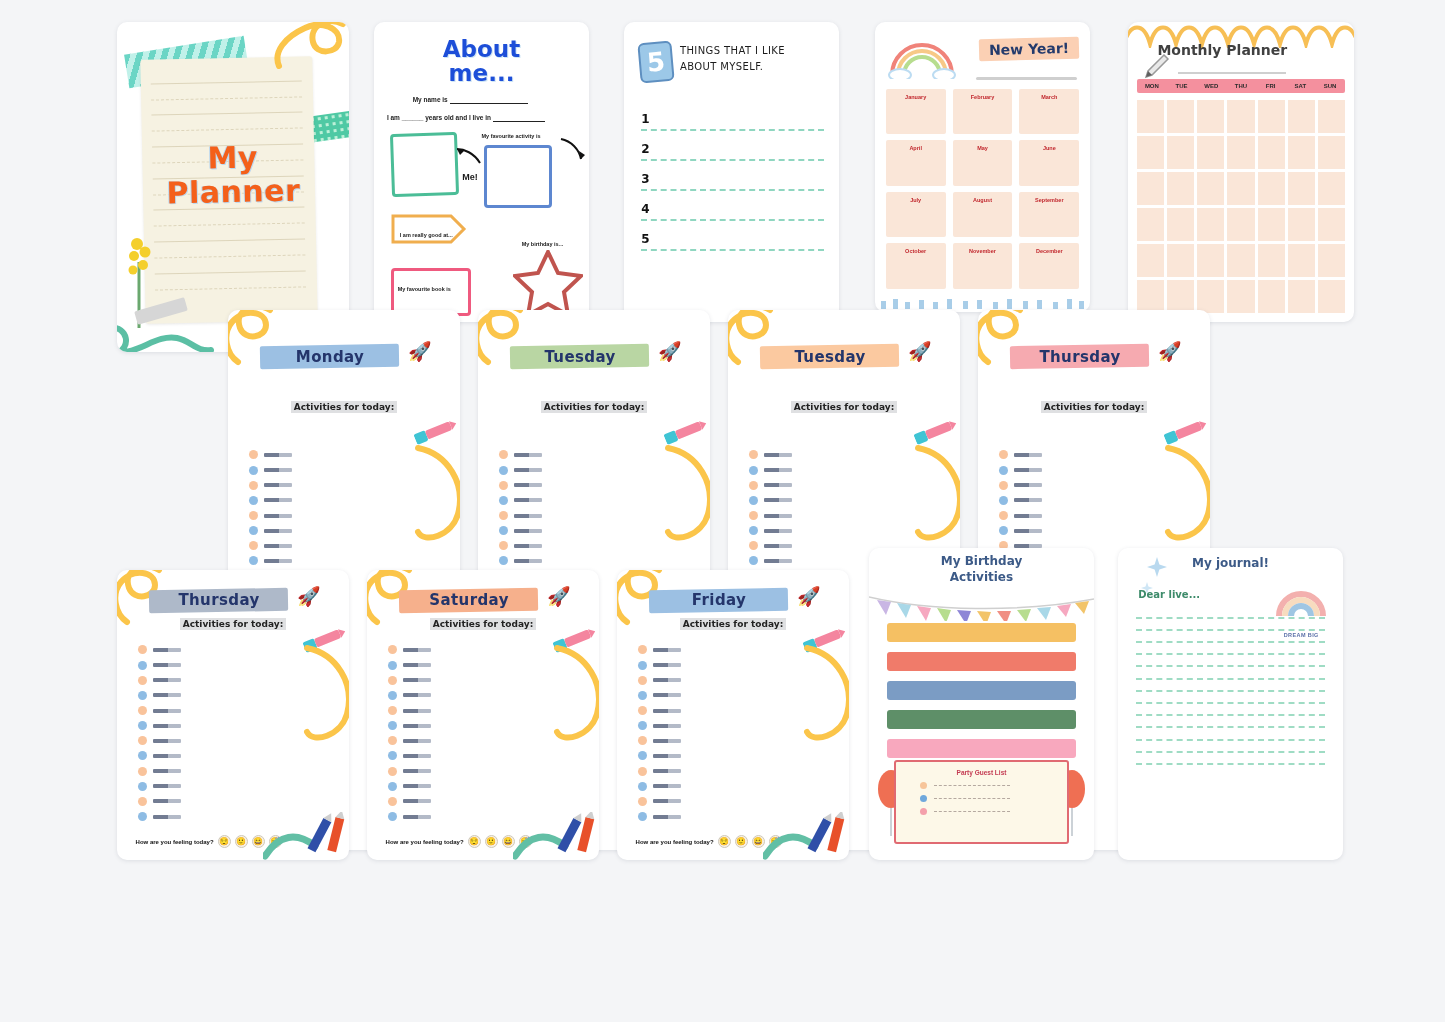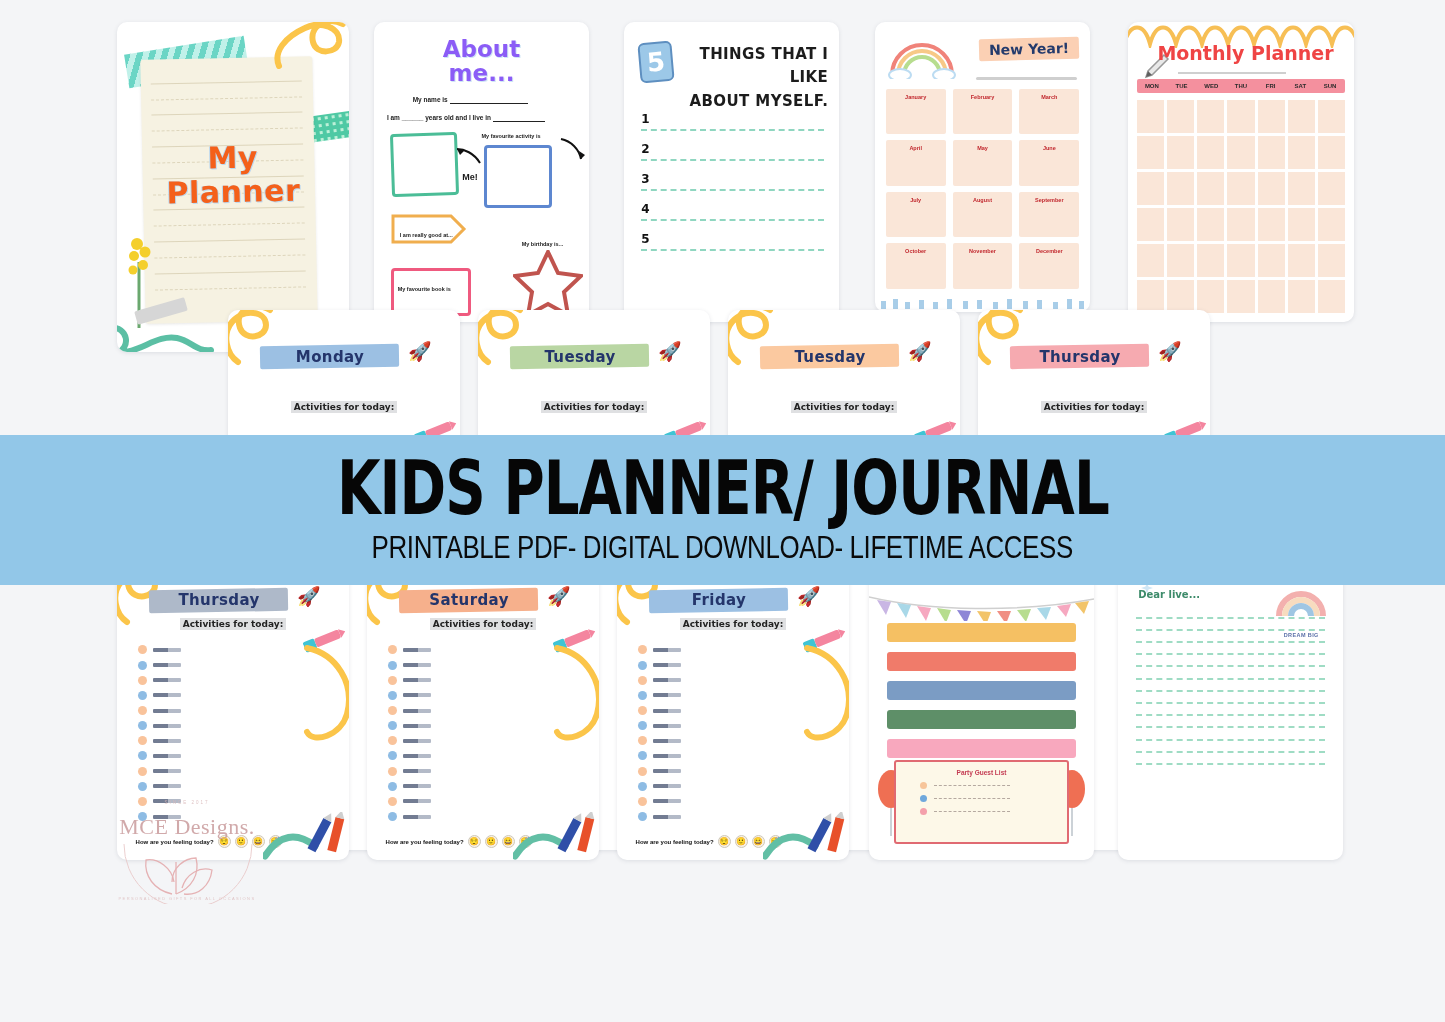--- a/index.html
+++ b/index.html
@@ -55,21 +55,21 @@
     position:absolute; right:-2%; top:28%; width:22%; height:26px;
     background:#4fc9a4;
     background-image:radial-gradient(#bdf0d8 1.6px, transparent 1.7px);
     background-size:7px 7px;
     transform:rotate(-8deg);
   }
 
   
   .am-title {
     position:absolute; left:0; right:0; top:5%;
-    text-align:center; color:#8b5cf6;
+    text-align:center; color:#1d4ed8;
     font-family:"DejaVu Sans", sans-serif; font-weight:bold;
     font-size:23px; line-height:1.05;
     text-shadow:1px 1px 0 #cfe6f5;
   }
   .am-line { position:absolute; font-size:6.5px; font-weight:bold; color:#1b1b1b; white-space:nowrap;}
   .am-ul { display:inline-block; border-bottom:1px solid #222; }
   .am-box { position:absolute; border:3px solid; border-radius:4px; }
   .am-label { position:absolute; font-size:5.5px; font-weight:bold; color:#1b1b1b; }
 
   
@@ -77,22 +77,22 @@
     position:absolute; left:7%; top:6.5%;
     width:34px; height:40px; border-radius:6px;
     background:#9cc8e8; border:2px solid #5e8fc0;
     color:#ffffff; font-weight:bold; font-size:26px;
     display:flex; align-items:center; justify-content:center;
     font-family:"DejaVu Sans", sans-serif;
     transform:rotate(-5deg);
   }
   .five-head {
     position:absolute; left:26%; right:5%; top:7%;
-    text-align:right; color:#1c1c1c; font-weight:bold;
-    font-size:15px; line-height:1.55; letter-spacing:.4px;
+    text-align:left; color:#1c1c1c; font-weight:normal;
+    font-size:10px; line-height:1.55; letter-spacing:.4px;
     font-family:"DejaVu Sans", sans-serif;
   }
   .five-item { position:absolute; left:8%; right:7%; }
   .five-item b { font-size:12px; color:#111; font-family:"DejaVu Sans", sans-serif; }
   .five-item i {
     display:block; margin-top:2px;
     border-top:2px dashed #8fd6c0; height:0;
   }
 
   
@@ -111,21 +111,21 @@
   .ny-cell {
     background:#fae6d8; border-radius:2px;
     display:flex; justify-content:center; padding-top:5px;
     font-size:5.5px; color:#c1272d; font-weight:bold;
   }
   .rainbow { position:absolute; left:5%; top:6%; width:76px; height:40px; }
 
   
   .mp-title {
     position:absolute; left:13%; top:6.5%;
-    color:#ef4444; font-weight:bold; font-size:19px;
+    color:#404040; font-weight:bold; font-size:14px;
     font-family:"DejaVu Sans", sans-serif;
   }
   .mp-head {
     position:absolute; left:4%; right:4%; top:19%;
     background:#f4909e; border-radius:2px;
     display:grid; grid-template-columns:repeat(7,1fr);
     padding:4px 0;
   }
   .mp-head span {
     text-align:center; font-size:6px; font-weight:bold; color:#2b2b2b;
@@ -1126,34 +1126,16 @@
         <i></i>
         <i></i>
         <i></i>
         <i></i>
         <i></i>
         <i></i>
         <i></i>
       </div>
   </div>
 
-  <div class="banner">
-    <h1>KIDS PLANNER/ JOURNAL</h1>
-    <h2>PRINTABLE PDF- DIGITAL DOWNLOAD- LIFETIME ACCESS</h2>
-  </div>
-
-  <div class="watermark">
-    <svg style="position:absolute; left:22px; top:38px; width:148px; height:86px;" viewBox="0 0 148 86">
-      <path d="M10 26a64 64 0 0 0 128 0" fill="none" stroke="#e8c6c6" stroke-width="1"></path>
-      <g fill="none" stroke="#e3a7a9" stroke-width="1.3">
-        <path d="M58 76c-18-4-28-18-26-34 12-2 26 8 28 22"></path>
-        <path d="M62 76c16-6 24-20 20-36-12 0-24 10-24 24"></path>
-        <path d="M70 76c14 2 26-8 28-24-12-4-26 4-30 18"></path>
-        <path d="M62 76V44"></path>
-      </g>
-    </svg>
-    <div class="wm-since">SINCE 2017</div>
-    <div class="wm-text">MCE Designs.</div>
-    <div class="wm-sub">PERSONALISED GIFTS FOR ALL OCCASIONS</div>
-  </div>
+
 
 
 </div>
 
 </body></html>

